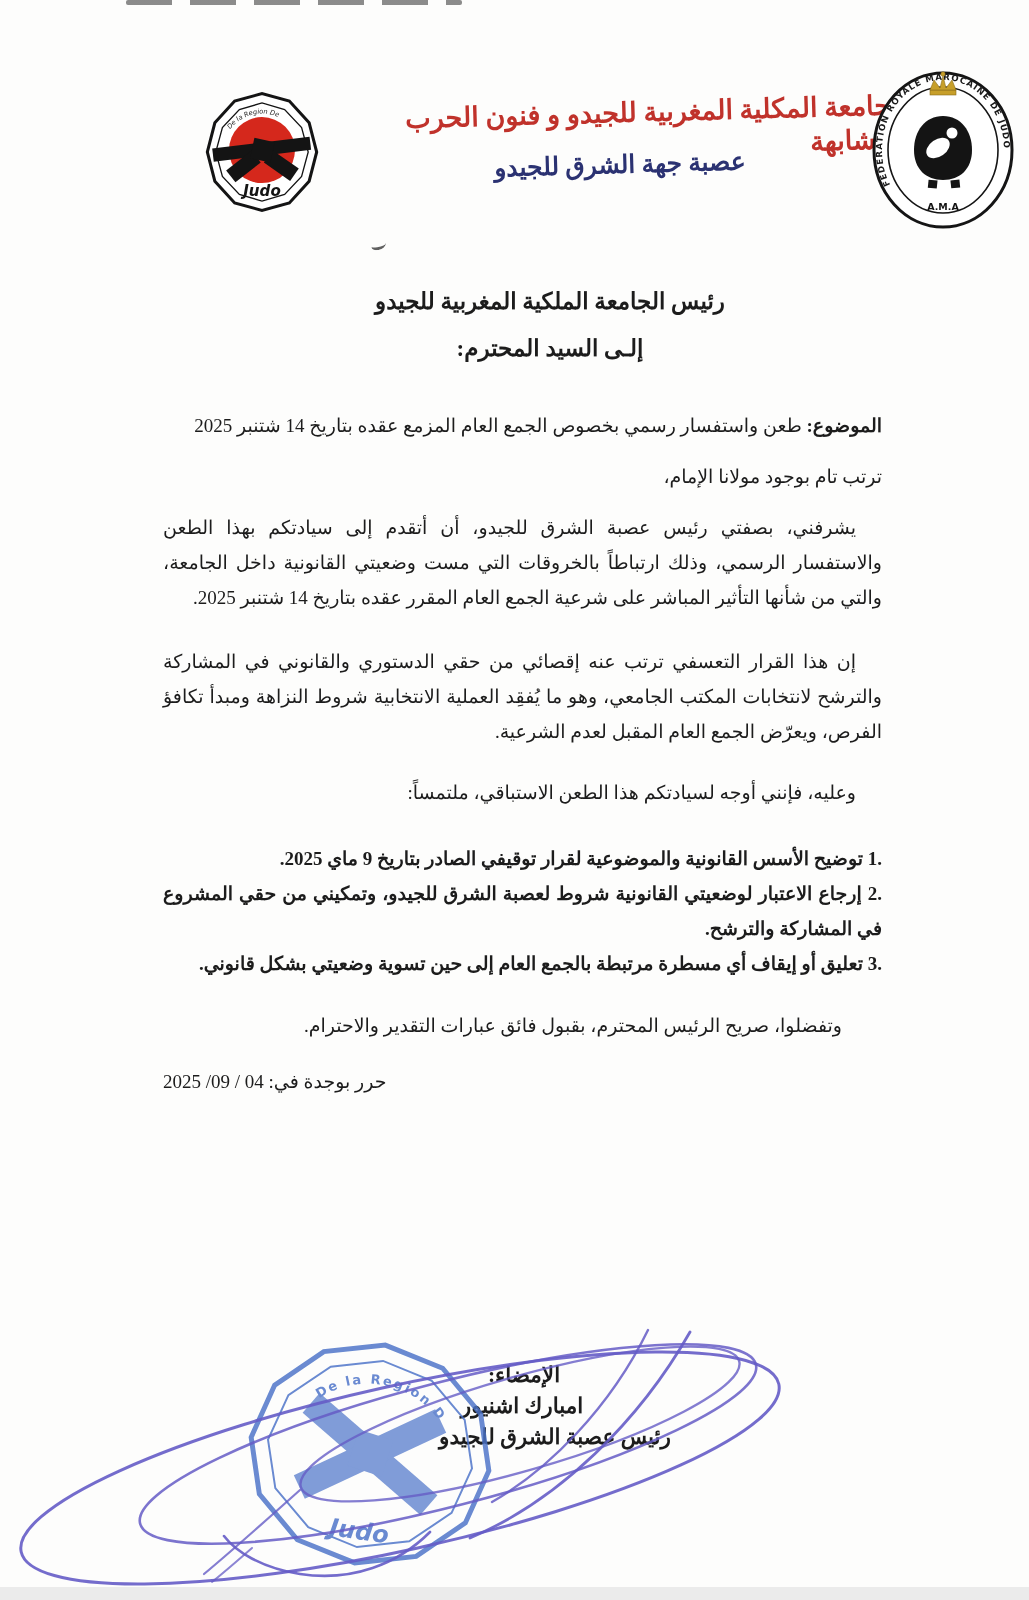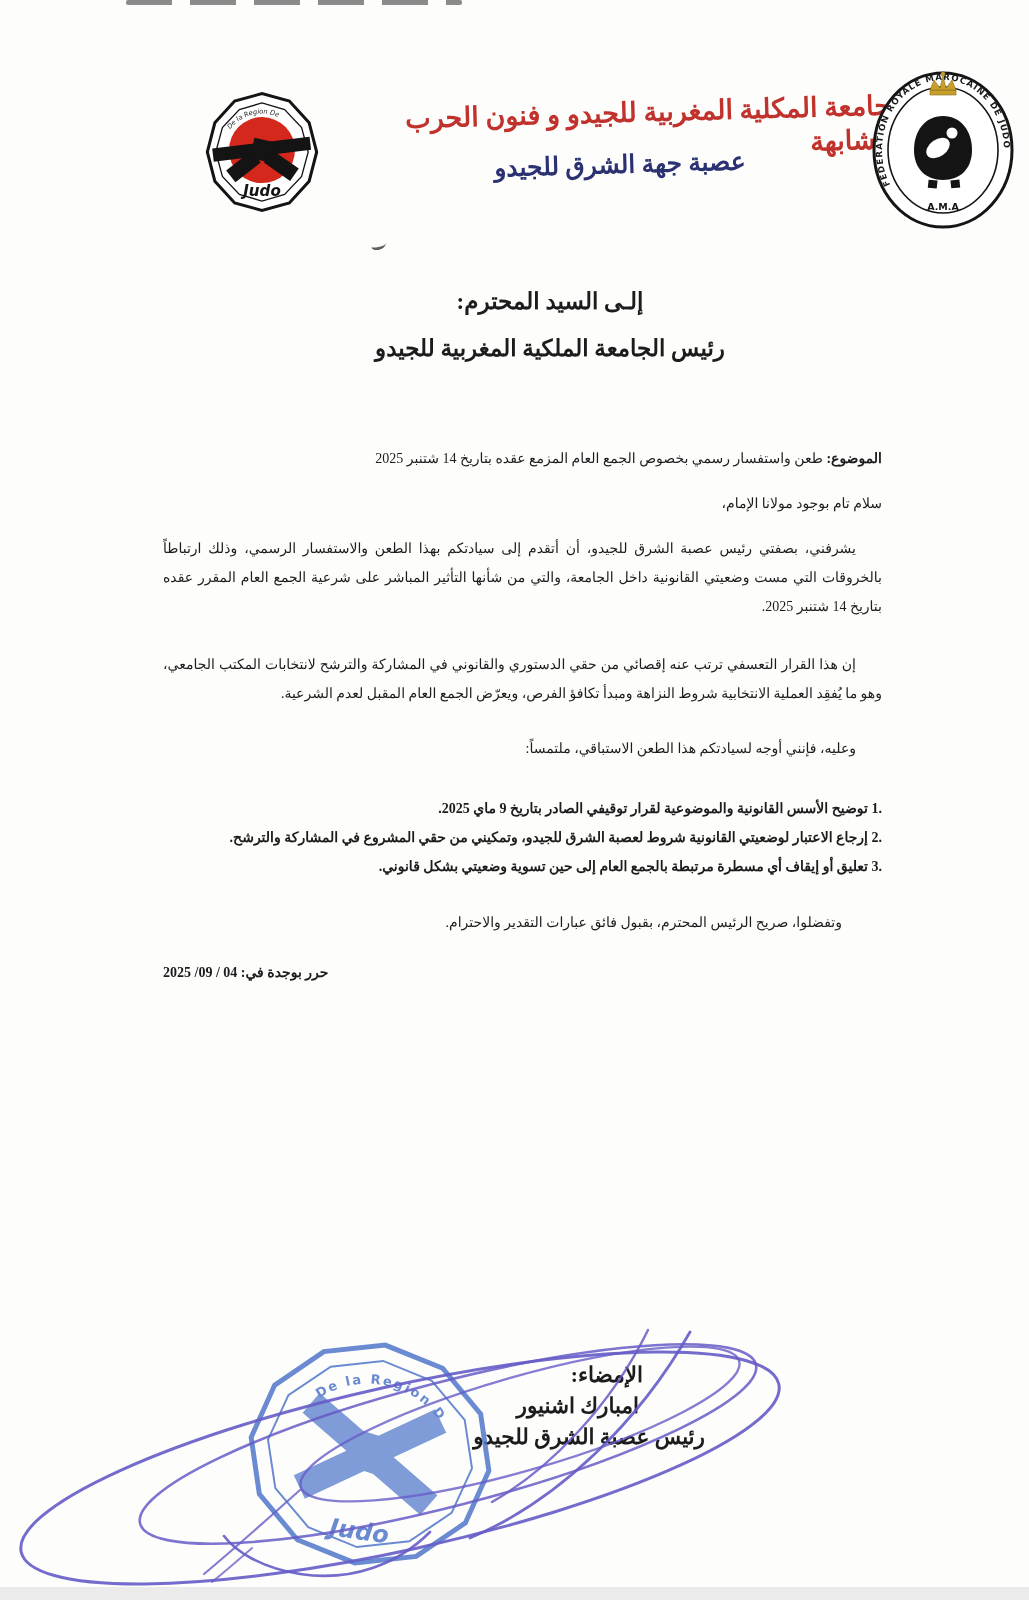--- a/index.html
+++ b/index.html
@@ -41,42 +41,42 @@
     transform:rotate(-1.6deg);
   }
   
   .recipient {
     position:absolute; left:90px; top:278px; width:920px;
     direction:rtl; text-align:center; font-weight:bold;
     font-size:23px; line-height:47px;
   }
   
   .column {
-    position:absolute; left:163px; top:444px; width:719px;
+    position:absolute; left:163px; top:408px; width:719px;
     direction:rtl; text-align:justify;
-    font-size:14px; line-height:29px; z-index:2;
+    font-size:19px; line-height:35px; z-index:2;
   }
   .column p { margin:0; }
   .subject-label { font-weight:bold; }
   .salutation { margin-top:16px !important; }
   .para-1 { margin-top:16px !important; text-indent:26px; }
   .para-2 { margin-top:29px !important; text-indent:26px; }
   .para-3 { margin-top:29px !important; text-indent:26px; }
   .petition-intro { margin-top:26px !important; text-indent:26px; }
   .request-list { margin:31px 0 0 0; padding:0; list-style:none; }
   .request-list li { margin:0;font-weight:bold; }
   .num { direction:ltr; unicode-bidi:isolate; }
   .para-4 { margin-top:27px !important; text-indent:26px; }
   .closing { margin-top:27px !important; text-indent:40px; }
-  .date-line { margin-top:21px !important; text-align:left; font-weight:bold; }
+  .date-line { margin-top:21px !important; text-align:left; font-weight:normal; }
   .date-val { direction:ltr; unicode-bidi:isolate; }
   
   .sig-block {
     position:absolute; right:324px; top:1360px; width:300px;
-    direction:rtl; text-align:right; font-weight:bold;
+    direction:rtl; text-align:center; font-weight:bold;
     font-size:21.5px; line-height:31px; z-index:3;
   }
   .sig-block .l1 { margin-left:0; margin-right:62px; }
   .sig-block .l2 { margin-right:66px; }
   .stamp {
     position:absolute; left:236px; top:1328px; width:268px; height:252px;
     transform:rotate(8deg); opacity:.82; z-index:4;
   }
   .ink { position:absolute; left:0; top:0; width:1029px; height:1600px; z-index:6; pointer-events:none; }
 </style>
@@ -133,29 +133,29 @@
         <rect x="-11" y="33" width="9" height="8" fill="#141414" transform="rotate(6)"></rect>
         <rect x="4" y="33" width="9" height="8" fill="#141414" transform="rotate(-6)"></rect>
       </g>
       <text x="0" y="62" text-anchor="middle" font-size="9.5" font-weight="bold" font-family="DejaVu Sans, sans-serif" fill="#141414">A.M.A</text>
     </svg>
   </div>
 
   <div class="stray-mark"></div>
 
   <div class="recipient">
+    <div>رئيس الجامعة الملكية المغربية للجيدو</div>
     <div>إلـى السيد المحترم:</div>
-    <div>رئيس الجامعة الملكية المغربية للجيدو</div>
   </div>
 
   <div class="column">
 
     <p><span class="subject-label">الموضوع:</span><span> طعن واستفسار رسمي بخصوص الجمع العام المزمع عقده بتاريخ 14 شتنبر 2025</span></p>
 
-    <p class="salutation">سلام تام بوجود مولانا الإمام،</p>
+    <p class="salutation">ترتب تام بوجود مولانا الإمام،</p>
 
     <p class="para-1">يشرفني، بصفتي رئيس عصبة الشرق للجيدو، أن أتقدم إلى سيادتكم بهذا الطعن والاستفسار الرسمي، وذلك ارتباطاً بالخروقات التي مست وضعيتي القانونية داخل الجامعة، والتي من شأنها التأثير المباشر على شرعية الجمع العام المقرر عقده بتاريخ 14 شتنبر 2025.</p>
 
 
     <p class="para-3">إن هذا القرار التعسفي ترتب عنه إقصائي من حقي الدستوري والقانوني في المشاركة والترشح لانتخابات المكتب الجامعي، وهو ما يُفقِد العملية الانتخابية شروط النزاهة ومبدأ تكافؤ الفرص، ويعرّض الجمع العام المقبل لعدم الشرعية.</p>
 
     <p class="petition-intro">وعليه، فإنني أوجه لسيادتكم هذا الطعن الاستباقي، ملتمساً:</p>
 
     <ul class="request-list">
       <li><span class="num">1.</span><span> توضيح الأسس القانونية والموضوعية لقرار توقيفي الصادر بتاريخ 9 ماي 2025.</span></li>

